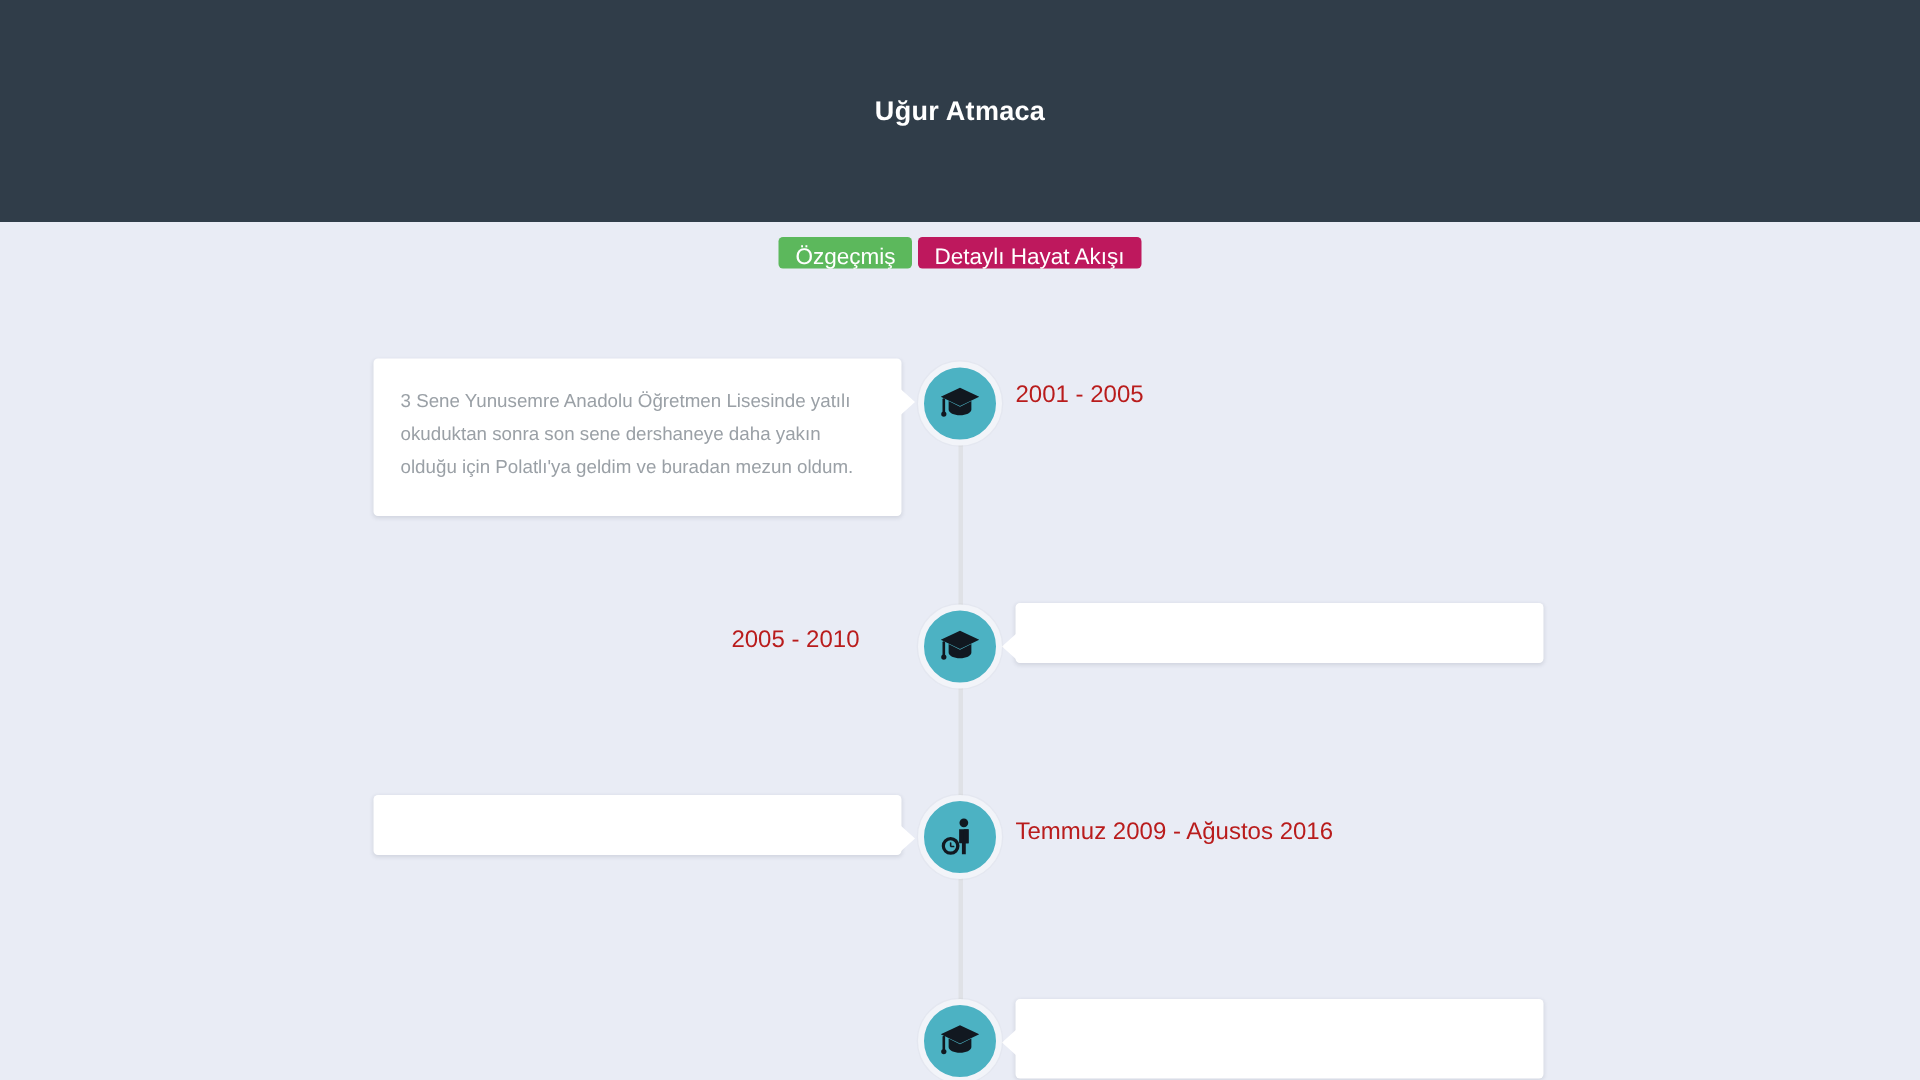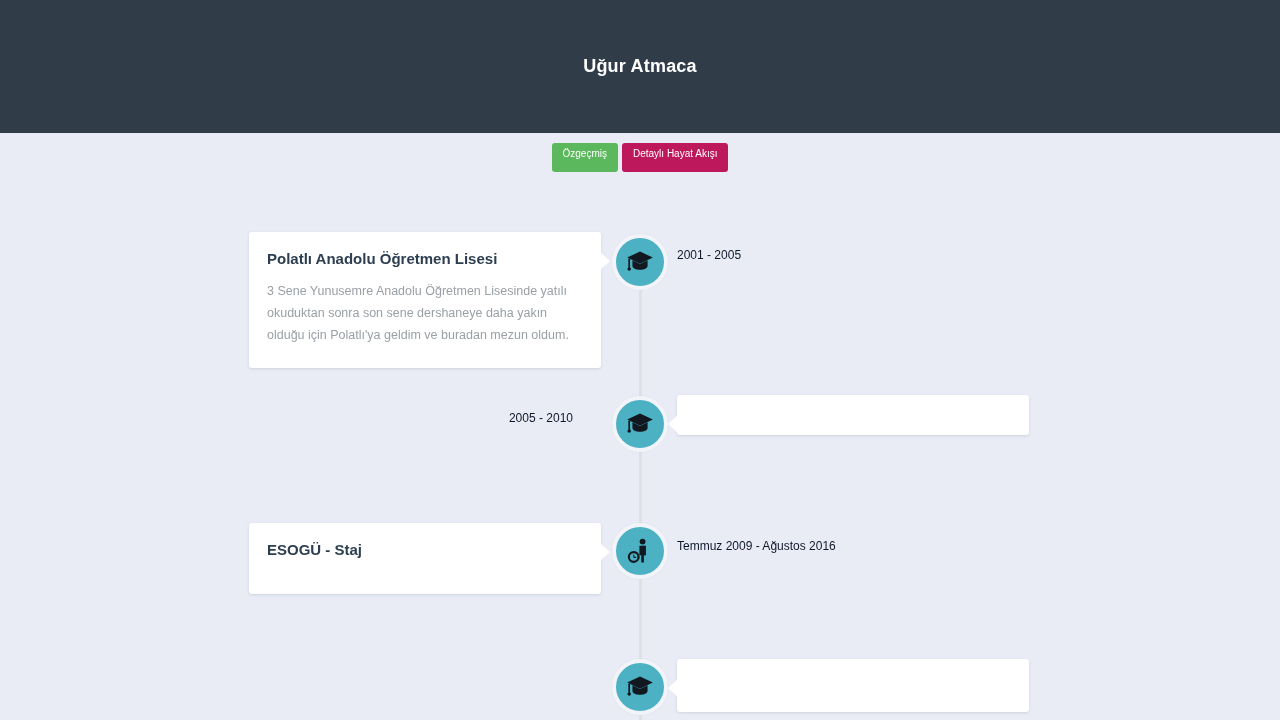--- a/index.html
+++ b/index.html
@@ -11,21 +11,21 @@
   }
 
   body {
     background: #e9ecf5;
     font-family: "Liberation Sans", sans-serif;
     color: #333;
   }
 
   
   .site-header {
-    height: 133px;
+    height: 148px;
     background: #303d49;
     display: flex;
     align-items: center;
     justify-content: center;
     position: relative;
   }
   .site-title {
     color: #ffffff;
     font-size: 18px;
     font-weight: bold;
@@ -33,26 +33,26 @@
   }
 
   
   .nav-bar {
     display: flex;
     justify-content: center;
     gap: 4px;
     padding-top: 10px;
   }
   .nav-btn {
-    font-size: 10px;
+    font-size: 15px;
     font-family: "Liberation Sans", sans-serif;
     color: #ffffff;
     border: none;
     border-radius: 3px;
-    padding: 6px 11px 13px 11px;
+    padding: 6px 11px 0 11px;
     line-height: 1;
     cursor: pointer;
     white-space: nowrap;
   }
   .nav-btn.active { background: #5cb85c; }
   .nav-btn.muted  { background: #be185d; }
 
   
   .timeline {
     position: relative;
@@ -89,22 +89,22 @@
     align-items: center;
     justify-content: center;
     z-index: 3;
     box-shadow: 0 0 0 1px rgba(0,0,0,0.02);
   }
   .tl-marker svg { display: block; }
 
   
   .tl-date {
     position: absolute;
-    font-size: 12px;
-    color: #0f172a;
+    font-size: 16px;
+    color: #b91c1c;
     white-space: nowrap;
     top: 16px;
   }
   .tl-date.right { left: 677px; }
   .tl-date.left  { right: 707px; text-align: right; }
 
   
   .tl-card {
     position: absolute;
     width: 352px;
@@ -158,21 +158,20 @@
   <button class="nav-btn active">Özgeçmiş</button>
   <button class="nav-btn muted">Detaylı Hayat Akışı</button>
 </div>
 
 <div class="timeline">
 
   <div class="timeline-line"></div>
 
   <div class="tl-entry" style="top:60px;">
     <div class="tl-card left" style="top:0;">
-      <div class="tl-card-title">Polatlı Anadolu Öğretmen Lisesi</div>
       <div class="tl-card-text">3 Sene Yunusemre Anadolu Öğretmen Lisesinde yatılı okuduktan sonra son sene dershaneye daha yakın olduğu için Polatlı'ya geldim ve buradan mezun oldum.</div>
     </div>
     <div class="tl-marker" style="top:2px;">
       <span>
         <svg width="28" height="28" viewBox="0 0 24 24" fill="#111820">
           <path d="M12 3 L23 8.2 L12 13.4 L1 8.2 Z"></path>
           <path d="M5.5 10.6 V15.4 C5.5 17.3 8.6 18.7 12 18.7 C15.4 18.7 18.5 17.3 18.5 15.4 V10.6 L12 13.8 Z"></path>
           <rect x="2.0" y="9.0" width="1.5" height="8.2" rx="0.7"></rect>
           <circle cx="2.75" cy="18.0" r="1.5"></circle>
         </svg>
@@ -192,21 +191,20 @@
           <rect x="2.0" y="9.0" width="1.5" height="8.2" rx="0.7"></rect>
           <circle cx="2.75" cy="18.0" r="1.5"></circle>
         </svg>
       </span>
     </div>
     <div class="tl-date left">2005 - 2010</div>
   </div>
 
   <div class="tl-entry" style="top:351px;">
     <div class="tl-card left" style="top:0;">
-      <div class="tl-card-title">ESOGÜ - Staj</div>
     </div>
     <div class="tl-marker" style="top:0;">
       <span>
         <svg width="28" height="28" viewBox="0 0 24 24" fill="#111820">
           <circle cx="14.2" cy="3.9" r="2.5"></circle>
           <path d="M11.5 7.6 h5.4 v8.0 h-1.6 v6.3 h-2.2 v-6.3 h-1.6 Z"></path>
           <path d="M14.2 7.6 l2.7 0 v8.0 h-2.7 Z" fill="#111820"></path>
           <path d="M6.6 12.0 a5.1 5.1 0 1 0 0.1 10.2 a5.1 5.1 0 0 0 -0.1 -10.2 Z M6.6 13.9 a3.2 3.2 0 1 1 0 6.4 a3.2 3.2 0 0 1 0 -6.4 Z"></path>
           <rect x="6.2" y="15.0" width="0.9" height="2.6" rx="0.4"></rect>
           <rect x="6.6" y="17.0" width="2.2" height="0.9" rx="0.4"></rect>

